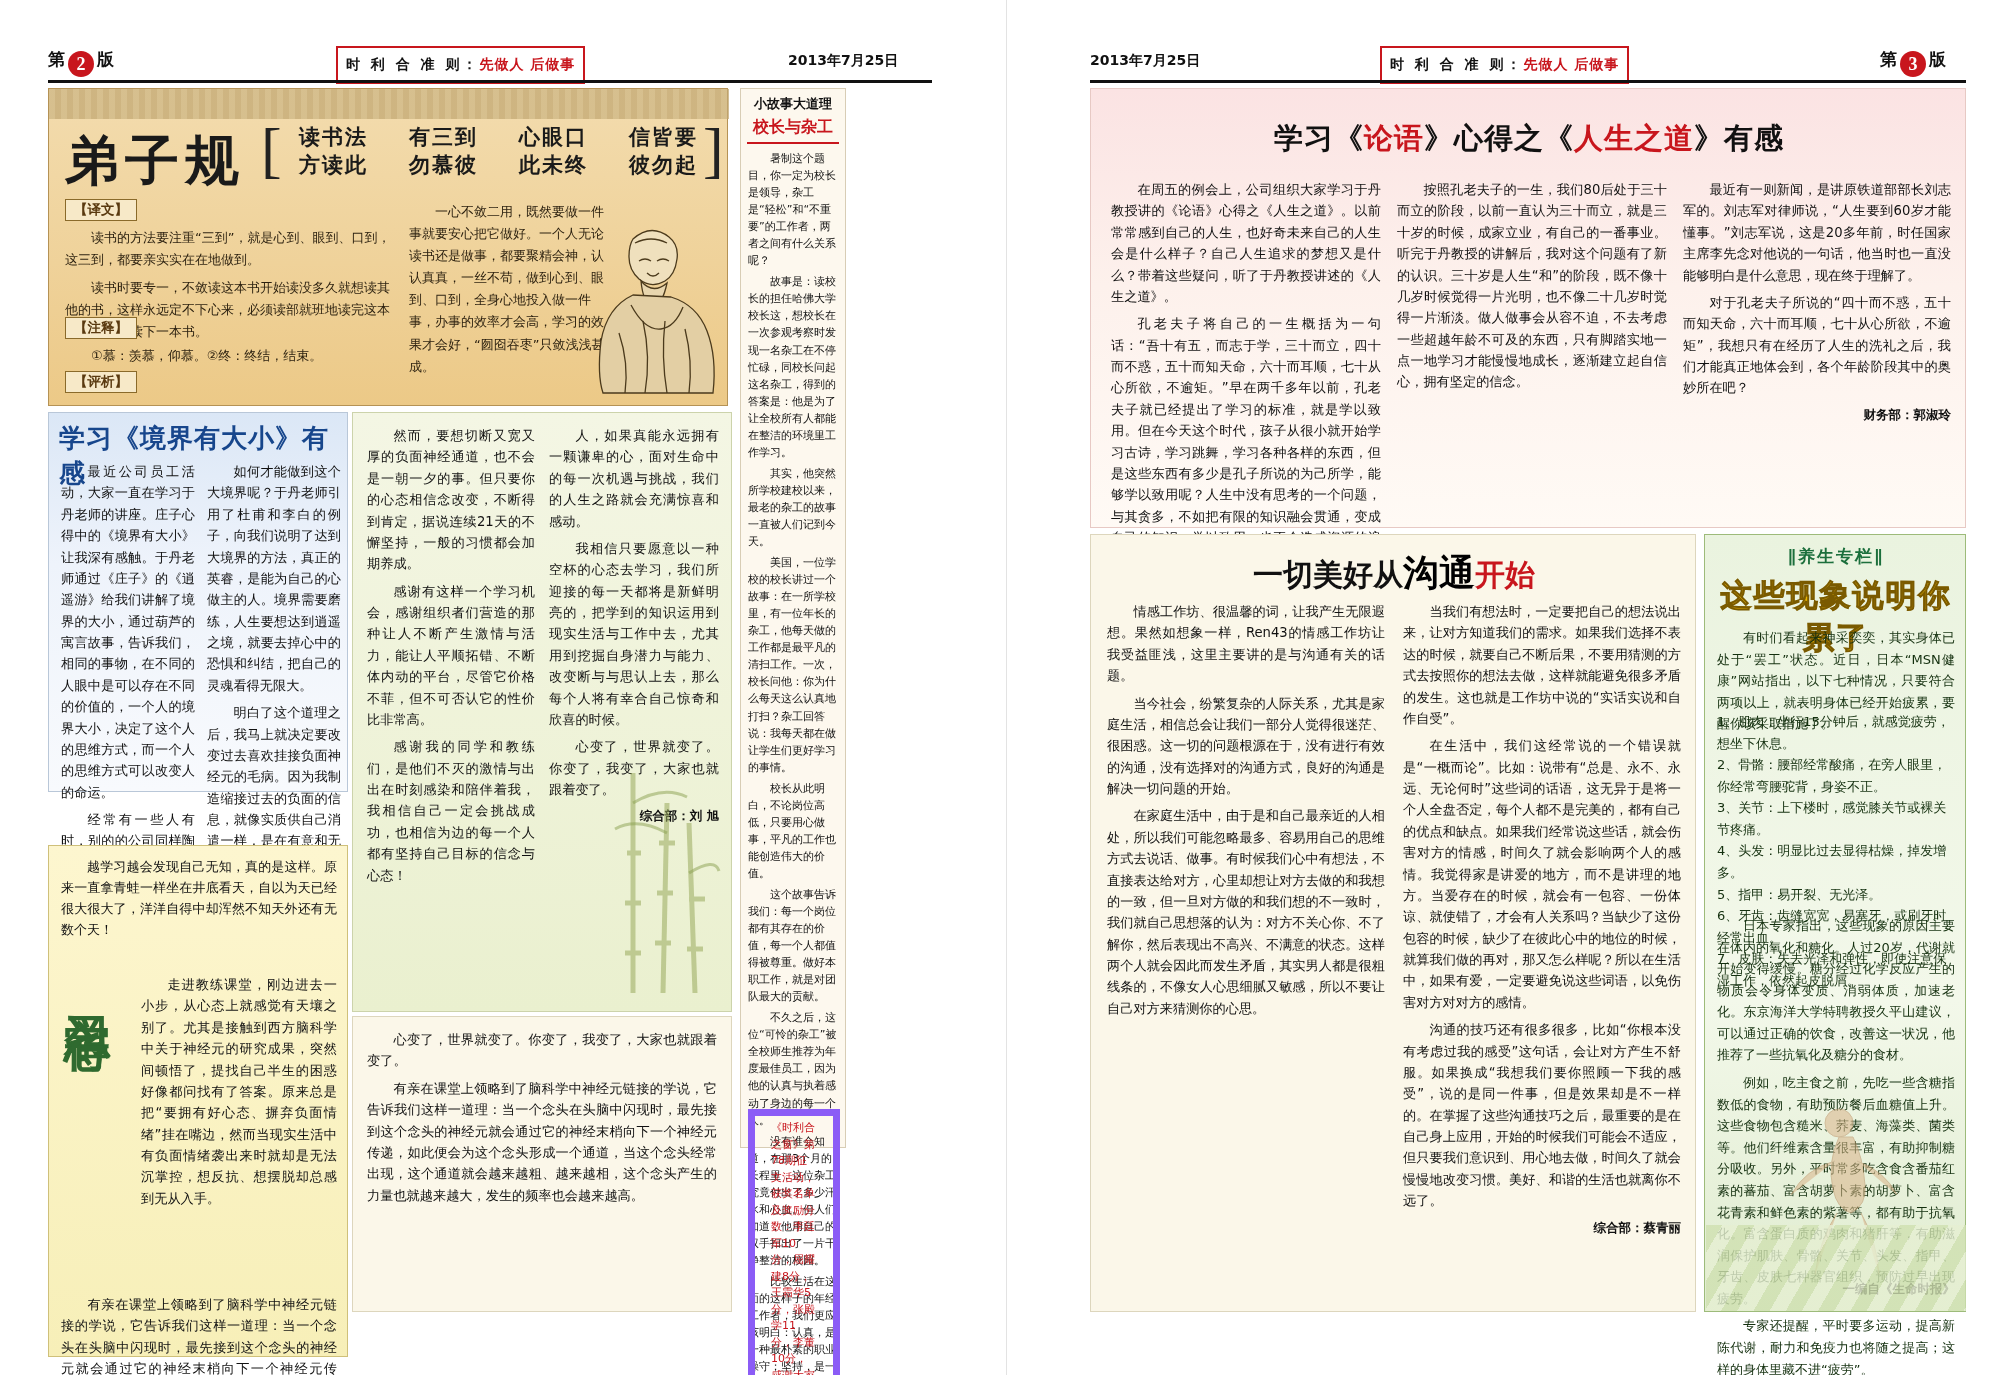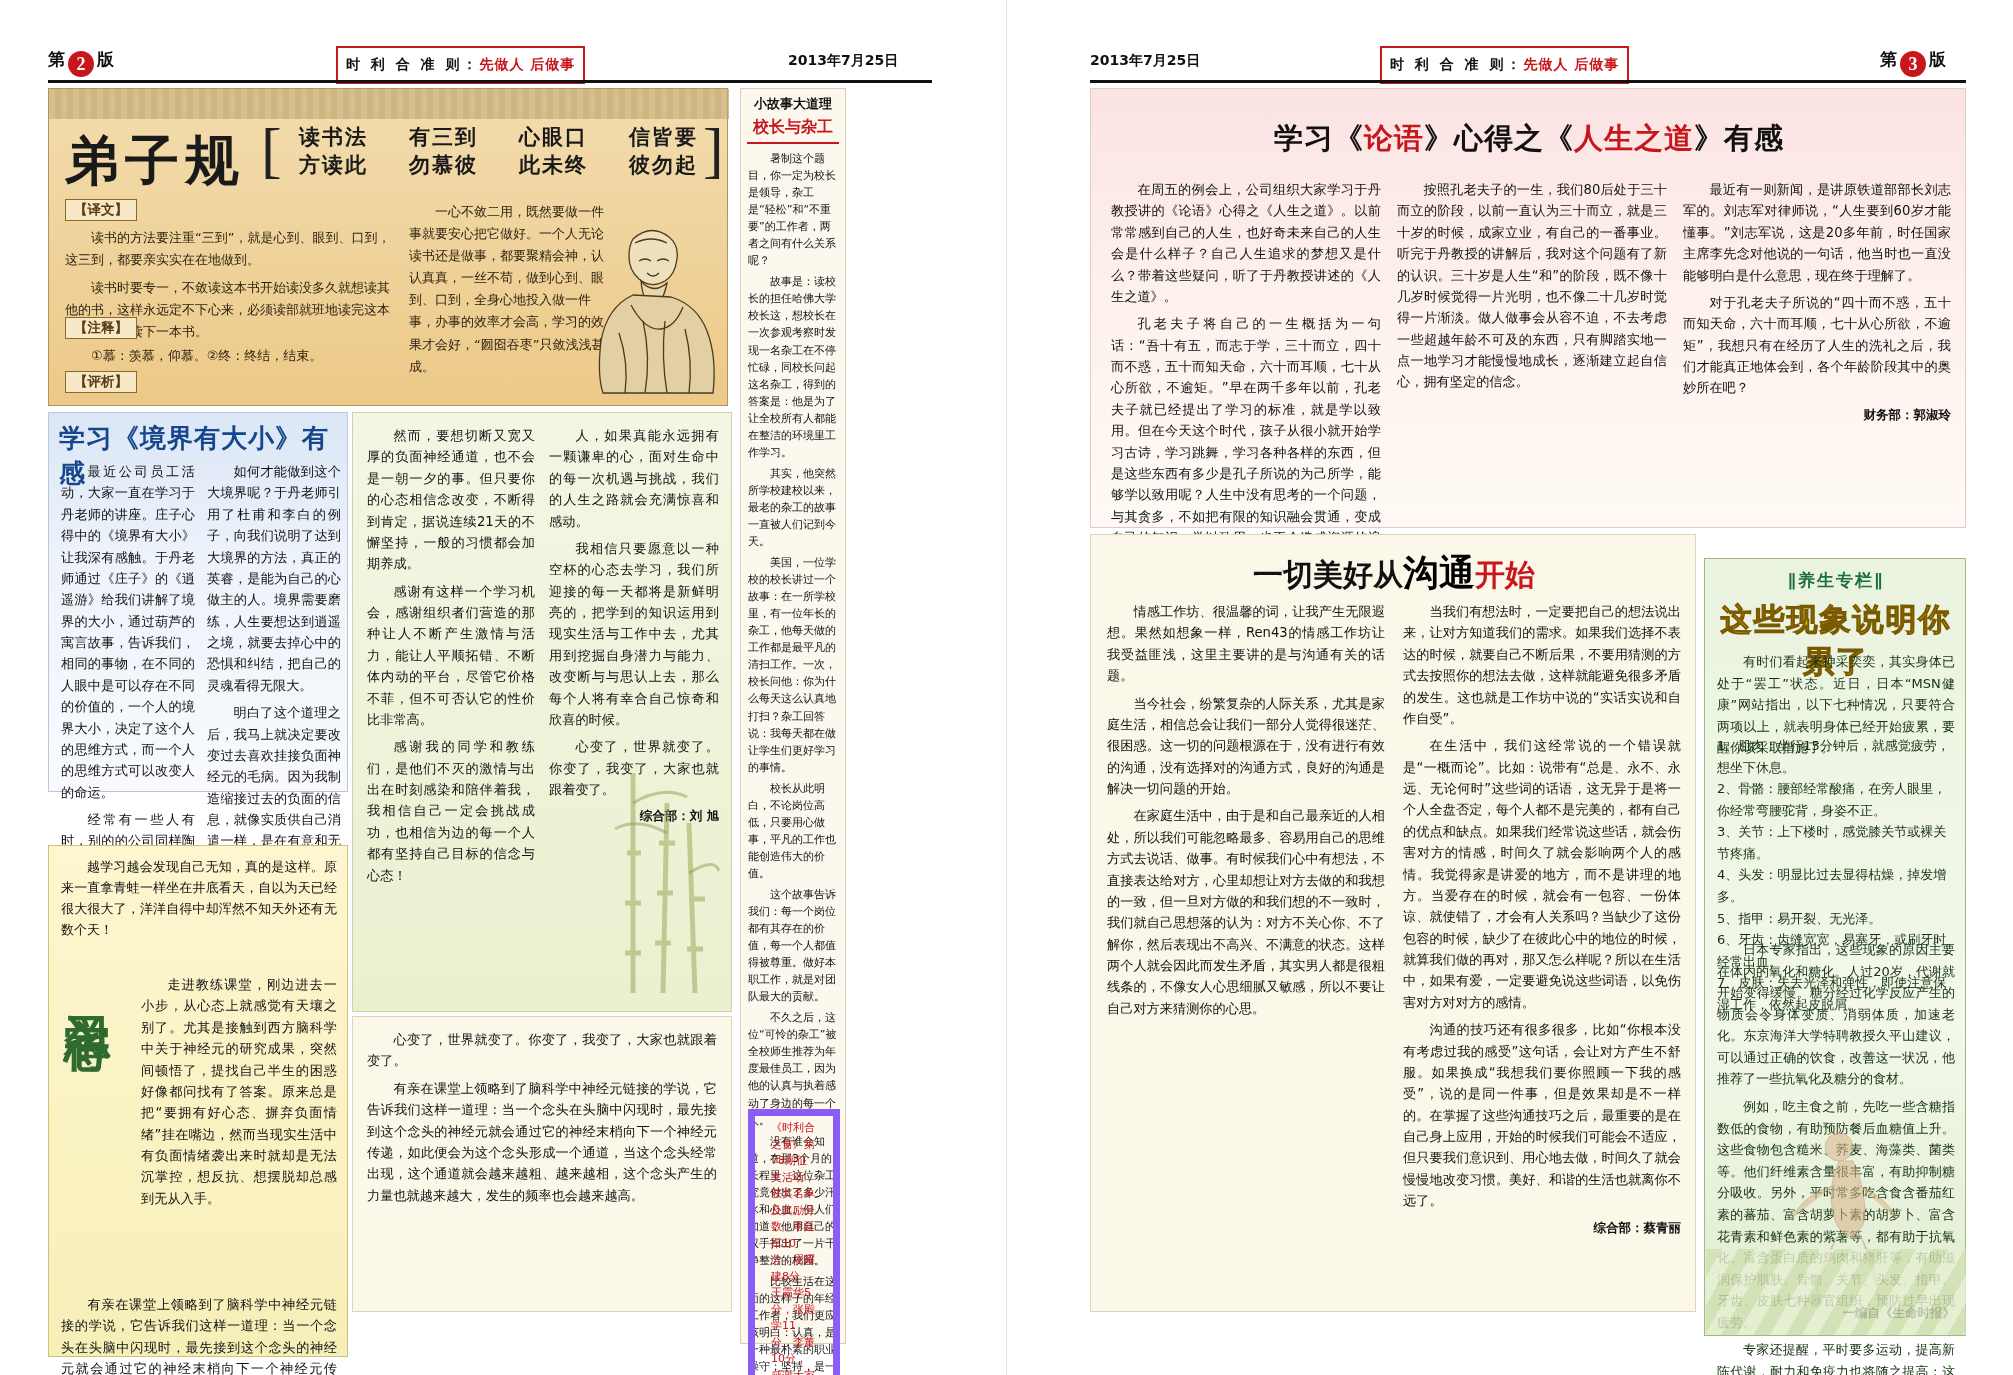--- a/index.html
+++ b/index.html
@@ -33,21 +33,21 @@
   
   .story{background:#fdf8ee;border:1px solid #d8cdb5;}
   .story-h{color:#c8161d;font-weight:bold;}
 
   
   .art-title{font-family:"Liberation Serif","DejaVu Serif",serif;font-weight:bold;}
 
   
   .pink{background:linear-gradient(180deg,#fbe3e3 0%,#fdf1ec 45%,#fffaf5 100%);}
   .ivory{background:#fbf7e9;}
-  .health{background:linear-gradient(180deg,#eaf3df 0%,#f3f8ea 60%,#dfeccf 100%);border:1px solid #9dbb7a;margin-top:24px;}
+  .health{background:linear-gradient(180deg,#eaf3df 0%,#f3f8ea 60%,#dfeccf 100%);border:1px solid #9dbb7a;}
   .health h2{color:#e8b400;-webkit-text-stroke:1px #7a5a00;font-size:31px;font-weight:bold;font-family:"Liberation Serif",serif;text-align:center;letter-spacing:2px;margin:0;}
   .health-tag{color:#1c6f3c;font-weight:bold;font-size:17px;text-align:center;letter-spacing:2px;}
   .hl{font-size:13px;line-height:1.66;color:#14300f;}
 
   
   .blue-grad{background:linear-gradient(180deg,#dbe7f6 0%,#eef3fb 40%,#f8fafd 100%);}
   .grass{background:linear-gradient(180deg,#f4f6e4 0%,#eaf0cf 100%);}
   .xxxd{background:linear-gradient(180deg,#fdf6cf 0%,#f7efb8 100%);border:1px solid #cfc07a;margin-top:45px;}
   .xxxd .t{font-family:"Liberation Serif",serif;font-size:46px;font-weight:bold;color:#2f6a2f;line-height:1.05;letter-spacing:4px;}
 
@@ -187,21 +187,21 @@
     </div>
   </div>
 
   <div class="abs ivory" style="left:352px;top:1016px;width:380px;height:296px;border:1px solid #ddd6bd;">
     <div class="abs body-col just" style="left:14px;top:12px;width:350px;">
       <p>心变了，世界就变了。你变了，我变了，大家也就跟着变了。</p>
       <p>有亲在课堂上领略到了脑科学中神经元链接的学说，它告诉我们这样一道理：当一个念头在头脑中闪现时，最先接到这个念头的神经元就会通过它的神经末梢向下一个神经元传递，如此便会为这个念头形成一个通道，当这个念头经常出现，这个通道就会越来越粗、越来越相，这个念头产生的力量也就越来越大，发生的频率也会越来越高。</p>
     </div>
   </div>
 
-  <div class="abs story" style="left:740px;top:88px;width:106px;height:1256px;">
+  <div class="abs story" style="left:740px;top:88px;width:106px;height:1060px;">
     <div class="center" style="padding-top:6px;font-size:13px;font-weight:bold;">小故事大道理</div>
     <div class="center story-h" style="margin-top:4px;font-size:16px;border-bottom:2px solid #c8161d;padding-bottom:4px;margin-left:6px;margin-right:6px;">校长与杂工</div>
     <div class="tiny" style="padding:6px 7px 0 7px;">
       <p>暑制这个题目，你一定为校长是领导，杂工是“轻松”和“不重要”的工作者，两者之间有什么关系呢？</p>
       <p>故事是：读校长的担任哈佛大学校长这，想校长在一次参观考察时发现一名杂工在不停忙碌，同校长问起这名杂工，得到的答案是：他是为了让全校所有人都能在整洁的环境里工作学习。</p>
       <p>其实，他突然所学校建校以来，最老的杂工的故事一直被人们记到今天。</p>
       <p>美国，一位学校的校长讲过一个故事：在一所学校里，有一位年长的杂工，他每天做的工作都是最平凡的清扫工作。一次，校长问他：你为什么每天这么认真地打扫？杂工回答说：我每天都在做让学生们更好学习的事情。</p>
       <p>校长从此明白，不论岗位高低，只要用心做事，平凡的工作也能创造伟大的价值。</p>
       <p>这个故事告诉我们：每一个岗位都有其存在的价值，每一个人都值得被尊重。做好本职工作，就是对团队最大的贡献。</p>
       <p>不久之后，这位“可怜的杂工”被全校师生推荐为年度最佳员工，因为他的认真与执着感动了身边的每一个人。</p>

